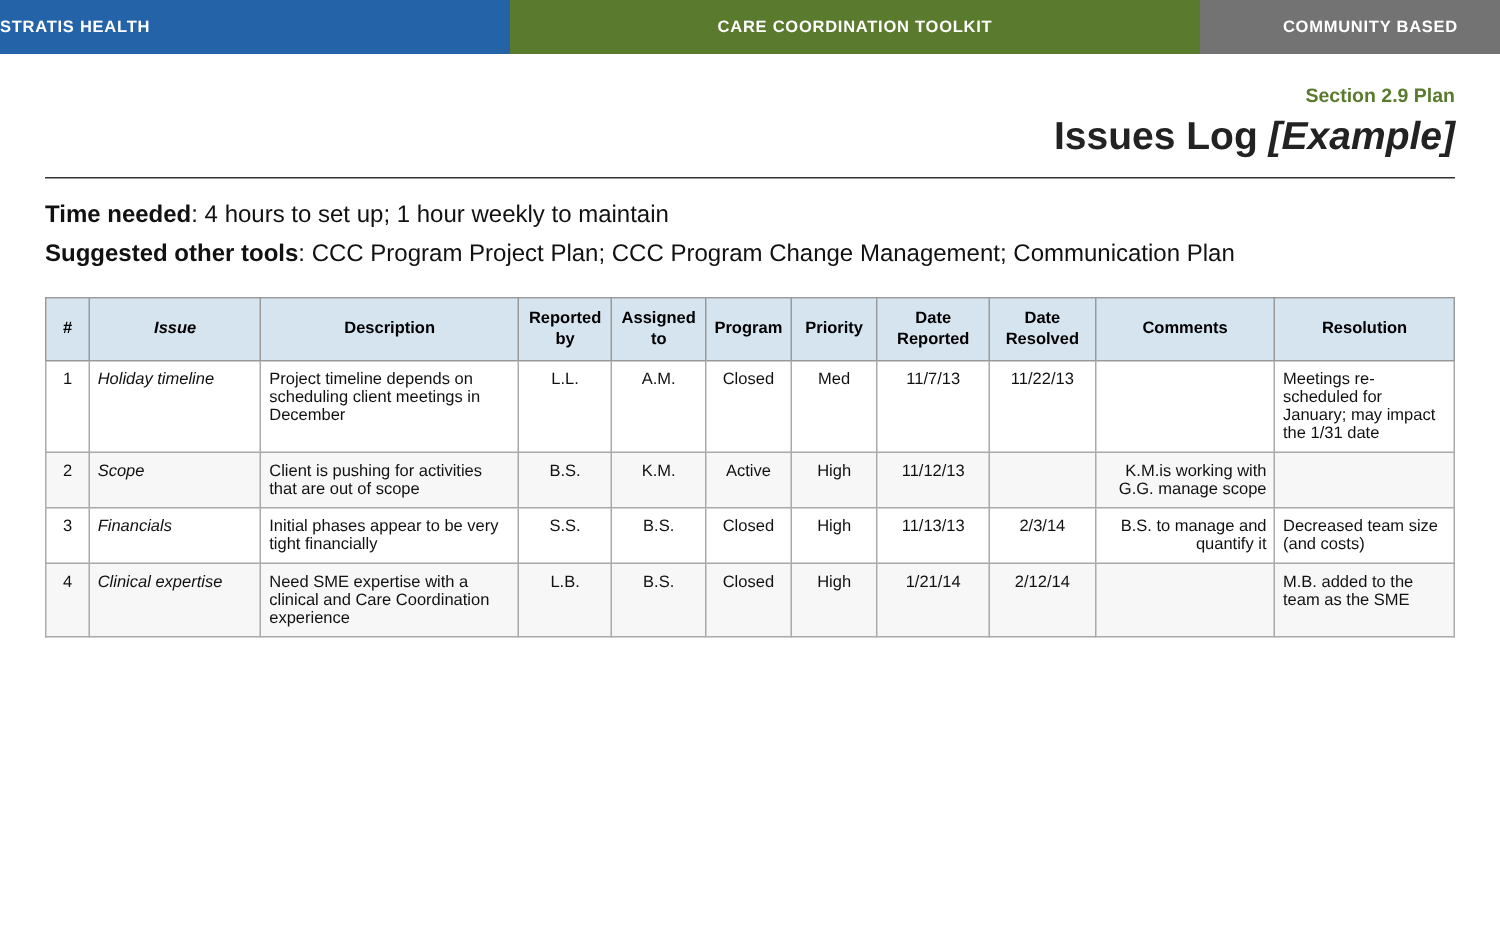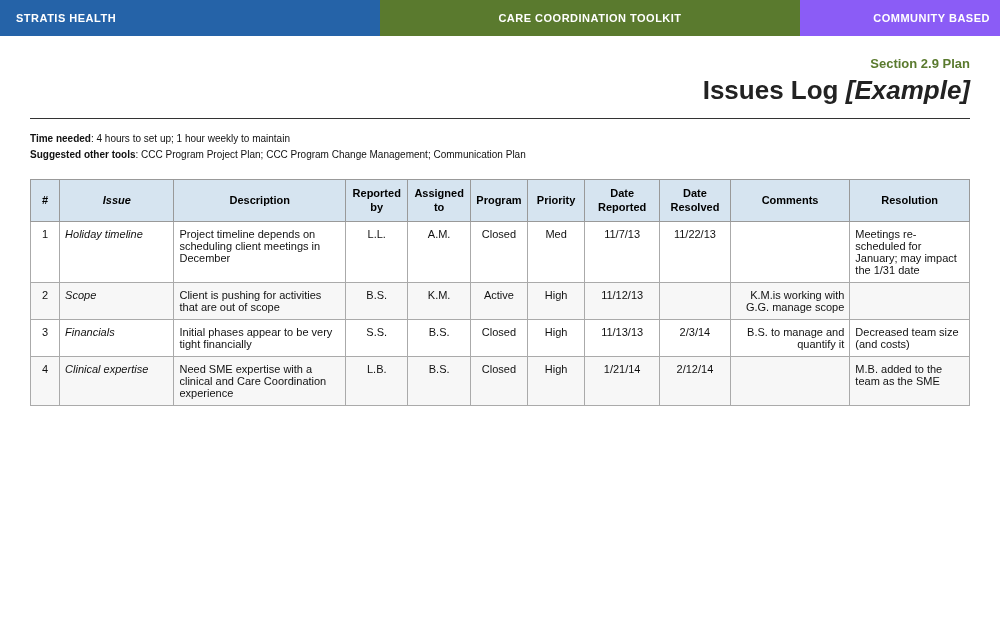--- a/index.html
+++ b/index.html
@@ -11,24 +11,23 @@
       min-height: 621px;
     }
 
     
     .header {
       display: flex;
       height: 36px;
     }
     .header-left {
       background: #2563a8;
-      width: 380px;
+      width: 340px;
       display: flex;
       align-items: center;
-      padding-left: 16px;
     }
     .header-left span {
       color: #fff;
       font-size: 11px;
       font-weight: bold;
       letter-spacing: 0.5px;
     }
     .header-center {
       background: #5a7a2e;
       flex: 1;
@@ -36,26 +35,26 @@
       align-items: center;
       justify-content: center;
     }
     .header-center span {
       color: #fff;
       font-size: 11px;
       font-weight: bold;
       letter-spacing: 0.5px;
     }
     .header-right {
-      background: #8b5cf6;
+      background: #737373;
       width: 200px;
       display: flex;
       align-items: center;
       justify-content: flex-end;
-      padding-right: 10px;
+      padding-right: 28px;
     }
     .header-right span {
       color: #fff;
       font-size: 11px;
       font-weight: bold;
       letter-spacing: 0.5px;
     }
 
     
     .content {
@@ -87,21 +86,21 @@
       border-top: 1.5px solid #333;
       margin-bottom: 12px;
     }
 
     .info-block {
       margin-bottom: 16px;
       line-height: 1.6;
     }
 
     .info-block p {
-      font-size: 10px;
+      font-size: 16px;
       color: #111;
     }
 
     .info-block strong {
       font-weight: bold;
     }
 
     
     .issues-table {
       width: 100%;

